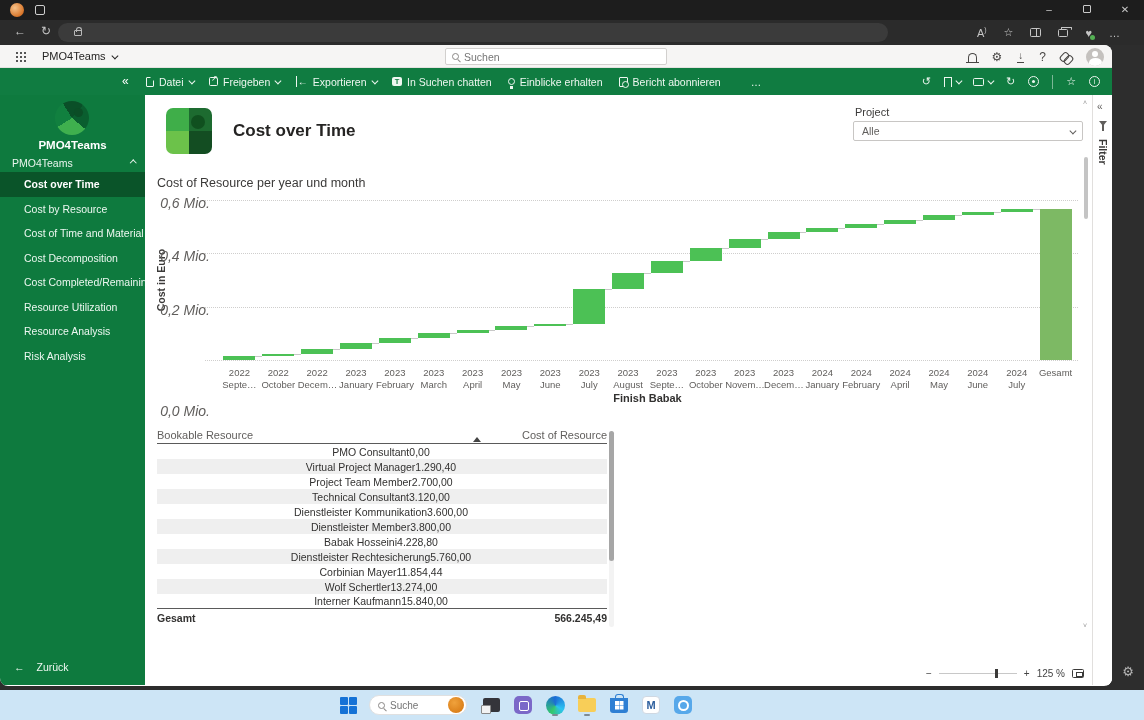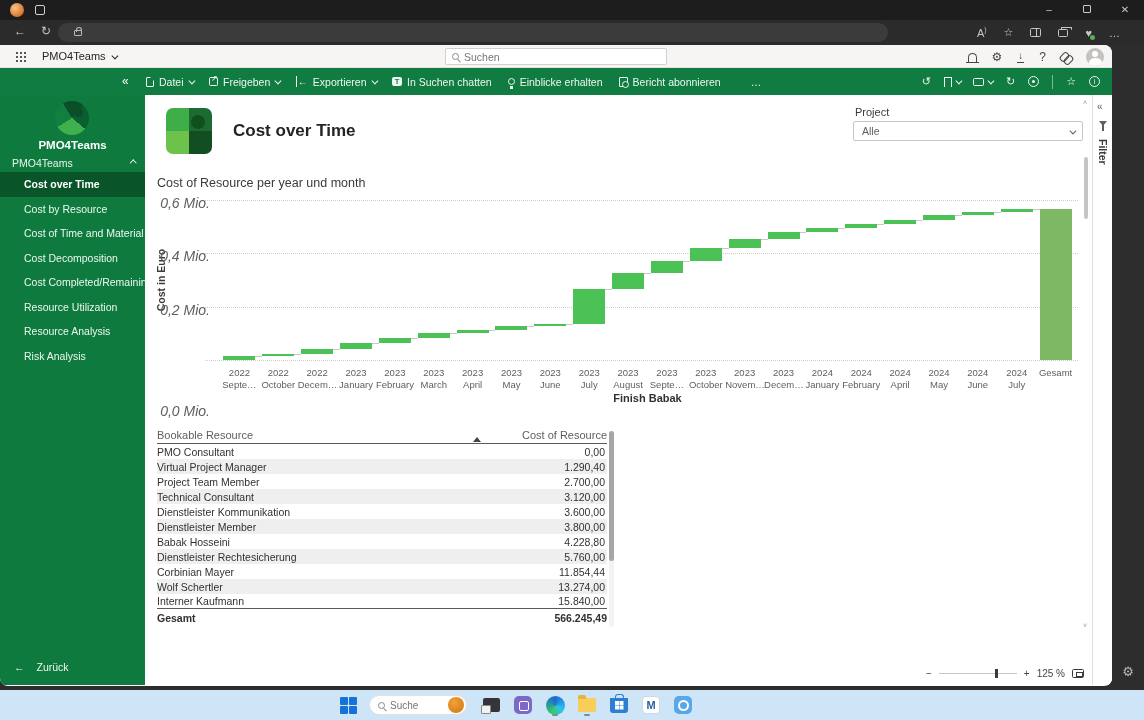--- a/index.html
+++ b/index.html
@@ -118,21 +118,21 @@
   .ytick { position:absolute; left:-68px; width:58px; text-align:right; font-size:14px; color:#605e5c;font-style:italic; }
   .wbar { position:absolute; cursor:pointer; }
   .wconn { position:absolute; height:1px; background:#c8c8c8; }
   .xcat { position:absolute; text-align:center; font-size:9.5px; color:#605e5c; line-height:11.5px; }
   .fin-label { position:absolute; left:75px; top:297px; width:855px; text-align:center; font-size:11px; font-weight:bold; color:#323130; }
 
   .tbl { position:absolute; left:12px; top:332px; width:450px; font-size:10.5px; color:#323130; }
   .tbl-head { display:flex; justify-content:space-between; height:17px; align-items:center; font-size:11px; color:#605e5c;
               border-bottom:1px solid #5a5a5a; position:relative; }
   .sort-tri { position:absolute; left:316px; bottom:1px; width:0; height:0; border-left:4px solid transparent; border-right:4px solid transparent; border-bottom:5px solid #444; }
-  .trow { display:flex; justify-content:space-between; height:15px; align-items:center; padding:0 2px 0 0; cursor:pointer; }
+  .trow { display:flex; justify-content:center; height:15px; align-items:center; padding:0 2px 0 0; cursor:pointer; }
   .trow.alt { background:#efefef; }
   .trow.lastline { border-bottom:1px solid #5a5a5a; }
   .trow-total { display:flex; justify-content:space-between; height:18px; align-items:center; font-weight:bold; }
   .tbl-scroll { position:absolute; left:464px; top:336px; width:5px; height:196px; background:#f3f3f3; border-radius:3px; }
   .tbl-thumb { position:absolute; left:0; top:0; width:5px; height:130px; background:#a6a6a6; border-radius:3px; }
 
   .zoombar { position:absolute; right:28px; bottom:6px; display:flex; align-items:center; gap:7px; font-size:10px; color:#444; }
   .zoom-track { position:relative; width:78px; height:1.5px; background:#c8c8c8; }
   .zoom-handle { position:absolute; left:56px; top:-4px; width:3px; height:9px; background:#3b3a39; }
   .i-fit { width:12px; height:9px; border:1.2px solid #3b3a39; border-radius:1.5px; position:relative; }

